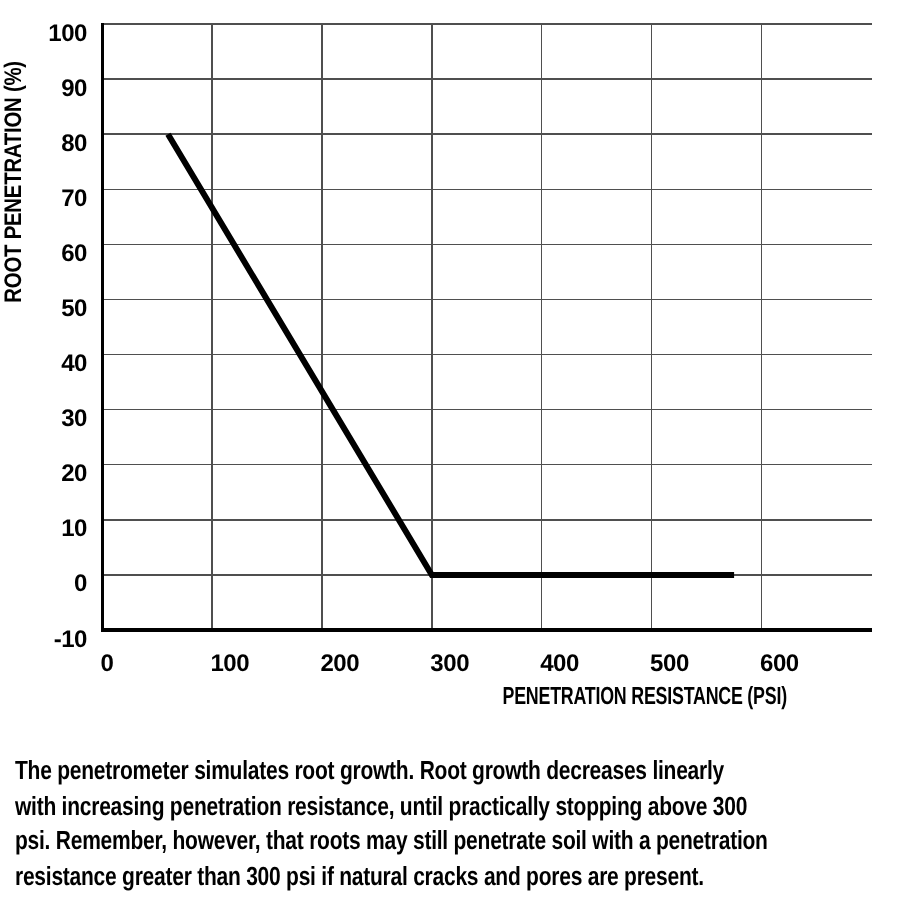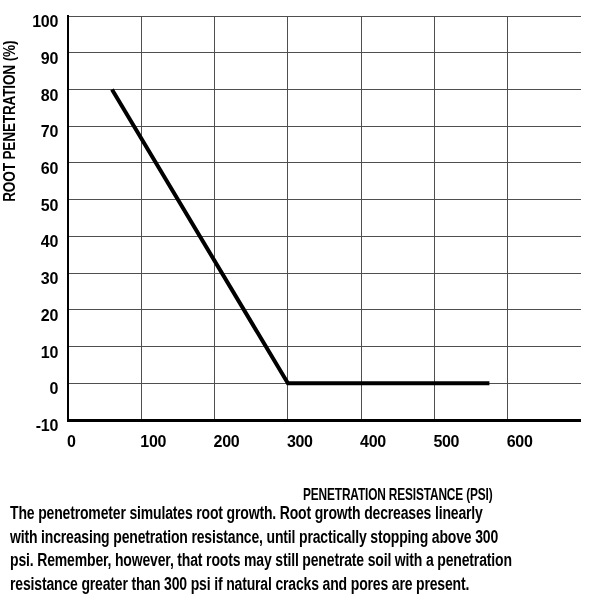--- a/index.html
+++ b/index.html
@@ -43,23 +43,22 @@
   .cond-y {
     display: inline-block;
     transform: scaleX(0.85);
     white-space: nowrap;
     font-weight: 700;
     font-size: 16px;
     letter-spacing: -0.2px;
   }
   .xlabel-wrap {
     position: absolute;
-    left: 303px;
+    left: 335px;
     top: 455px;
-    margin-top: 30px;
   }
   .cond-x {
     display: inline-block;
     transform: scaleX(0.72);
     transform-origin: left top;
     white-space: nowrap;
     font-weight: 700;
     font-size: 16.5px;
     letter-spacing: -0.2px;
   }

